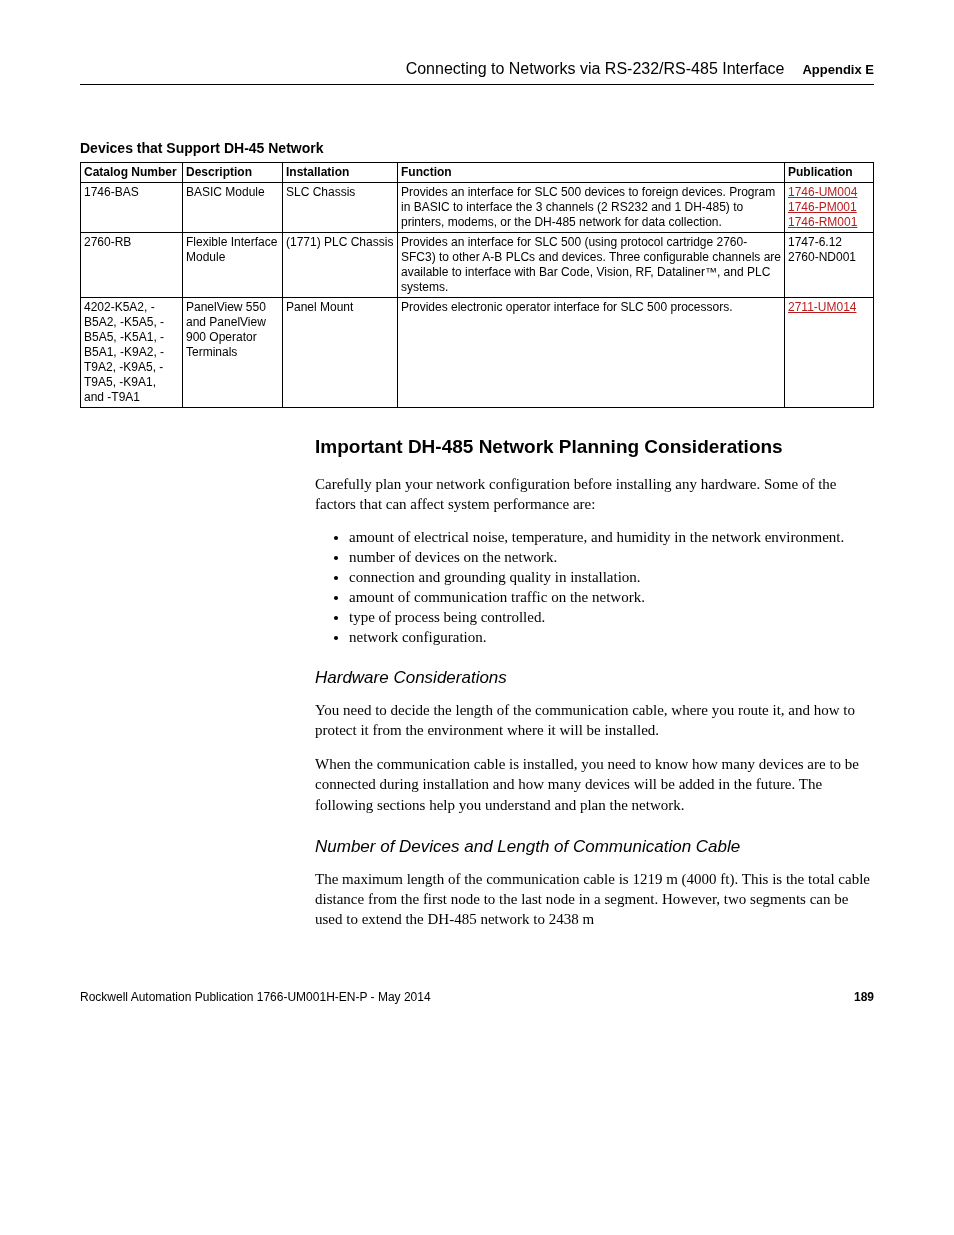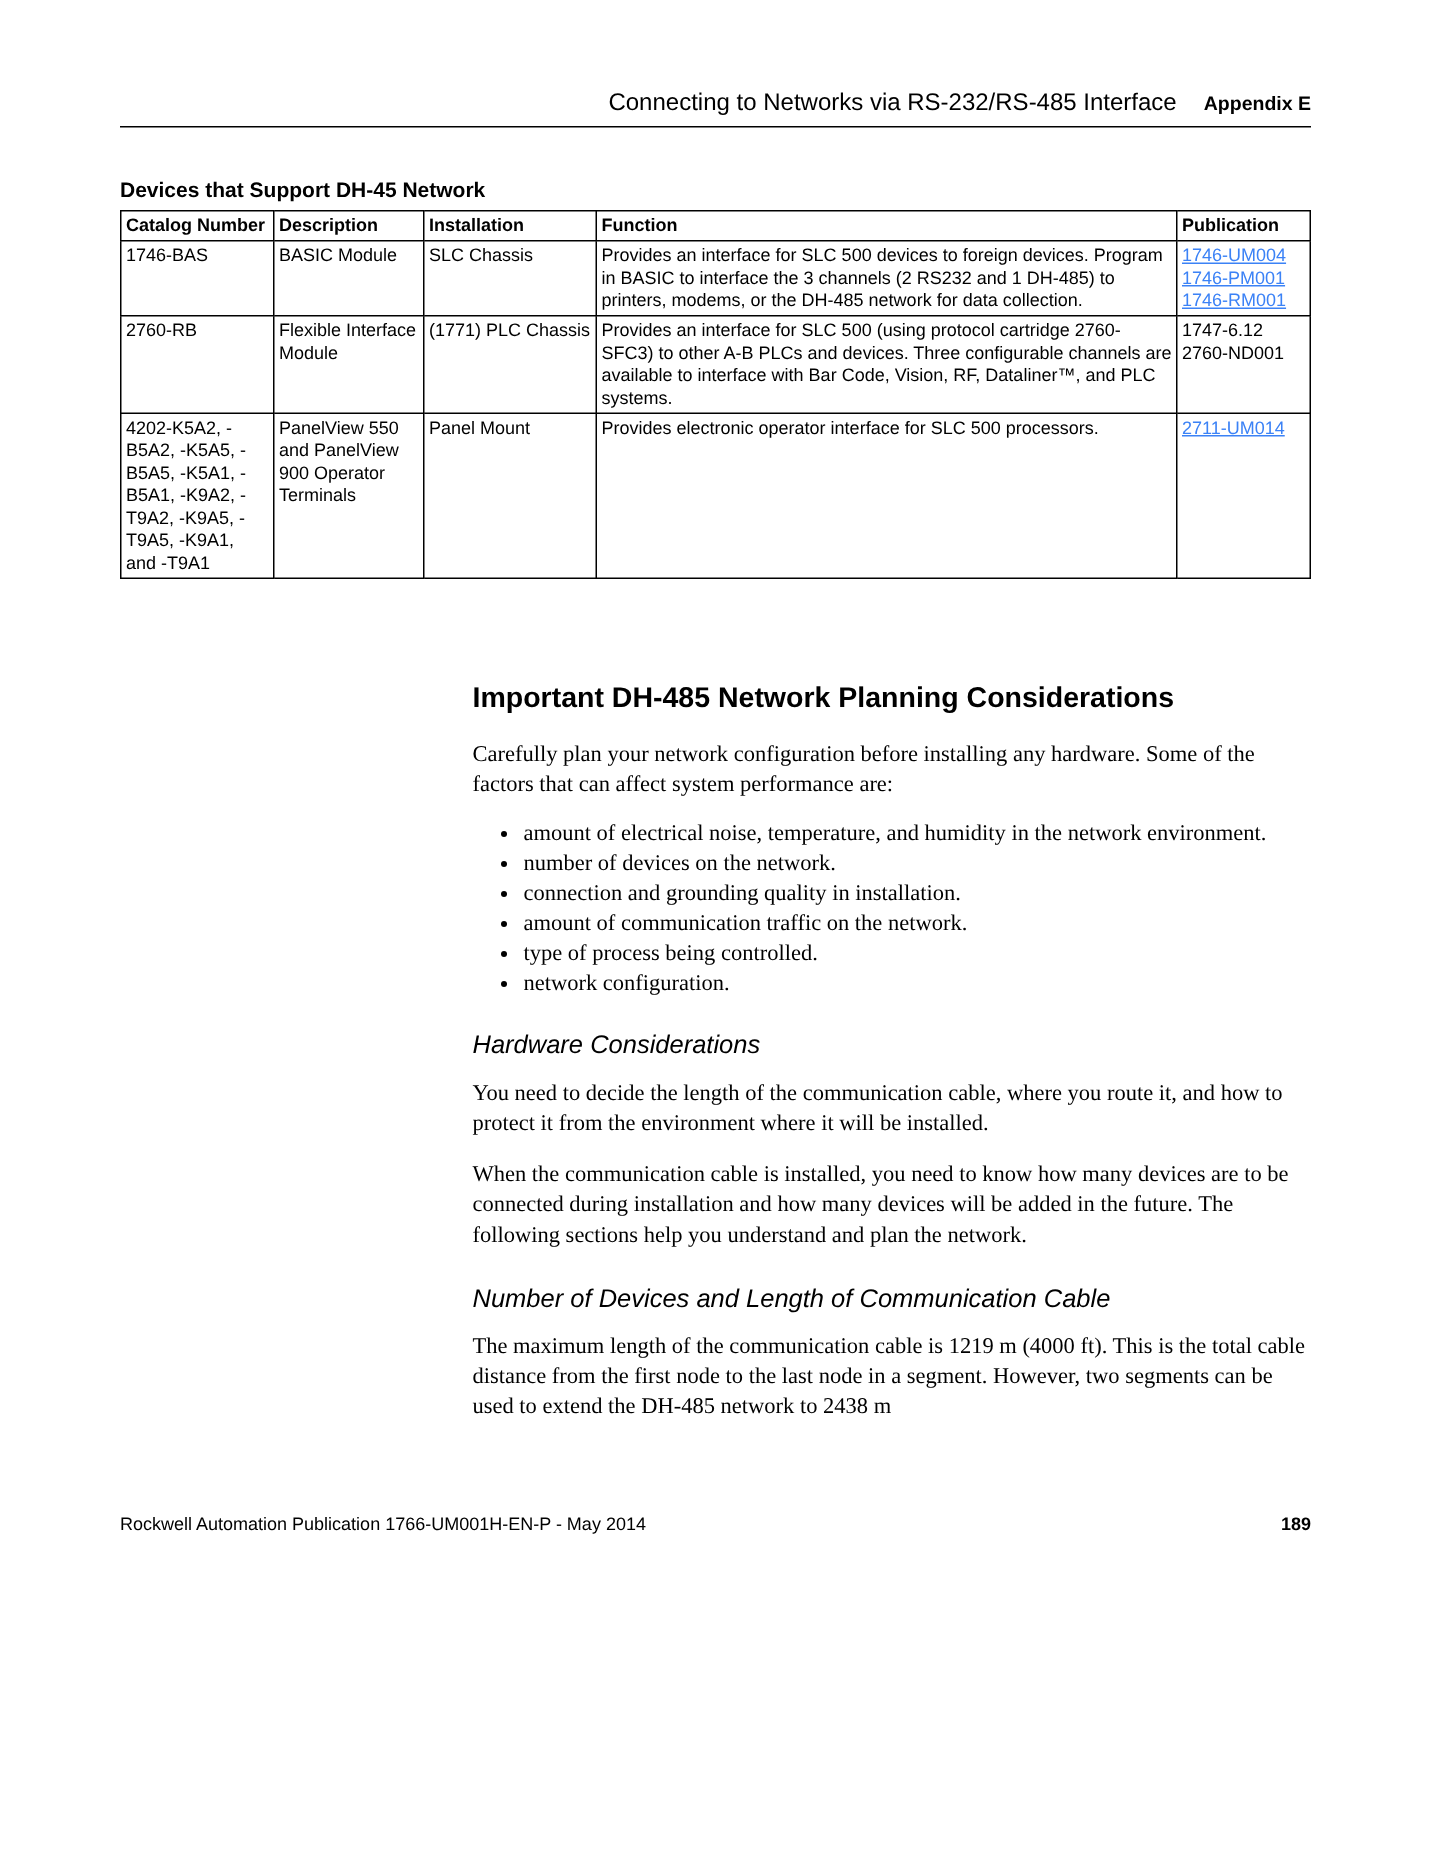--- a/index.html
+++ b/index.html
@@ -20,21 +20,21 @@
     padding-bottom: 6px;
     display: flex;
     justify-content: flex-end;
     align-items: baseline;
     gap: 18px;
   }
   .header-appendix { font-size: 13px; font-weight: bold; }
   .table-title {
     font-size: 14px;
     font-weight: bold;
-    margin-top: 33px;
+    margin-top: 55px;
     margin-bottom: 6px;
   }
   table.data {
     border-collapse: collapse;
     width: 100%;
     font-size: 12px;
     line-height: 1.25;
   }
   table.data th, table.data td {
     border: 1px solid #000;
@@ -45,24 +45,24 @@
     font-stretch: condensed;
   }
   table.data th {
     font-weight: bold;
   }
   .col-catalog { width: 95px; }
   .col-desc { width: 93px; }
   .col-inst { width: 108px; }
   .col-func { width: auto; }
   .col-pub { width: 82px; }
-  a.pub-link { color: #3b82f6; text-decoration: underline; }
+  a.pub-link { color: #b91c1c; text-decoration: underline; }
   .body-section {
     margin-left: 235px;
-    margin-top: 69px;
+    margin-top: 28px;
   }
   h2.section-heading {
     font-size: 19px;
     font-weight: bold;
     margin: 0 0 16px 0;
   }
   .body-section p {
     font-family: Georgia, 'Times New Roman', serif;
     font-size: 15px;
     line-height: 1.35;

